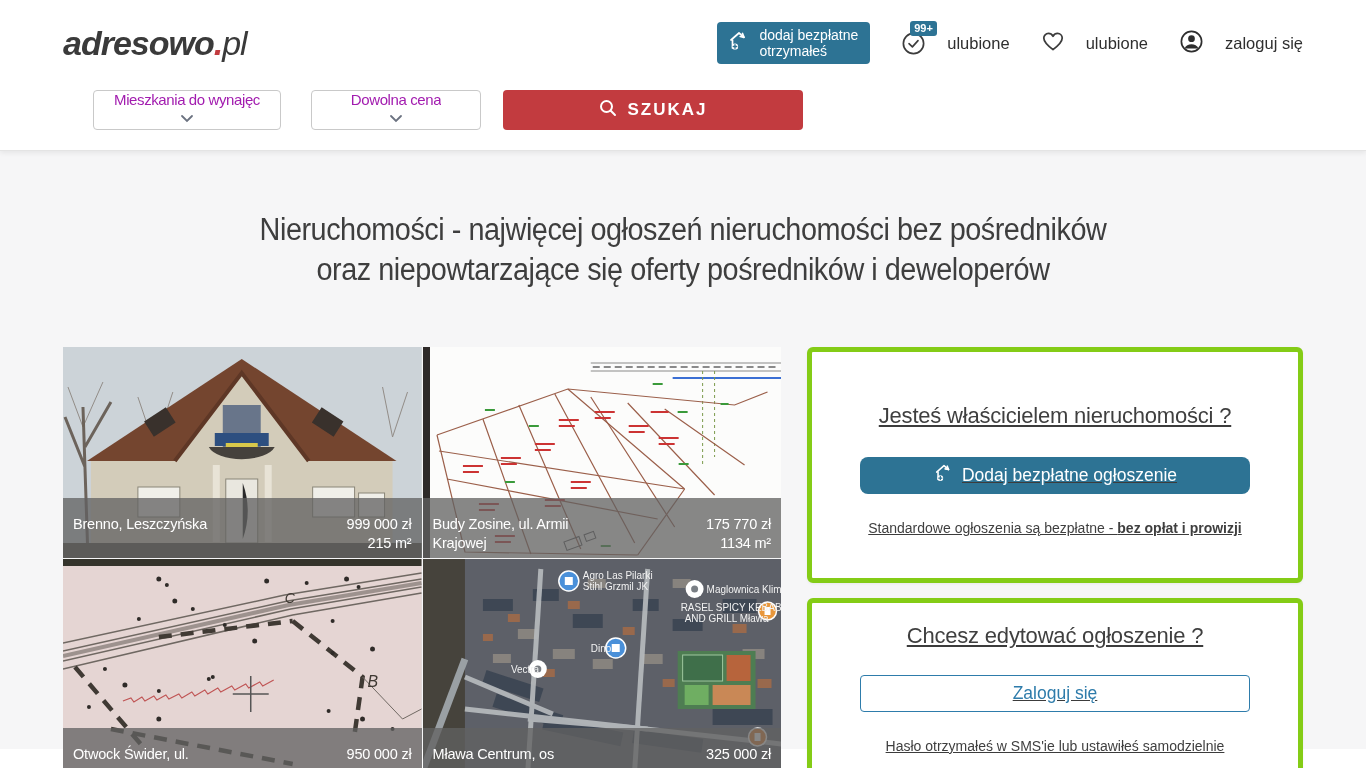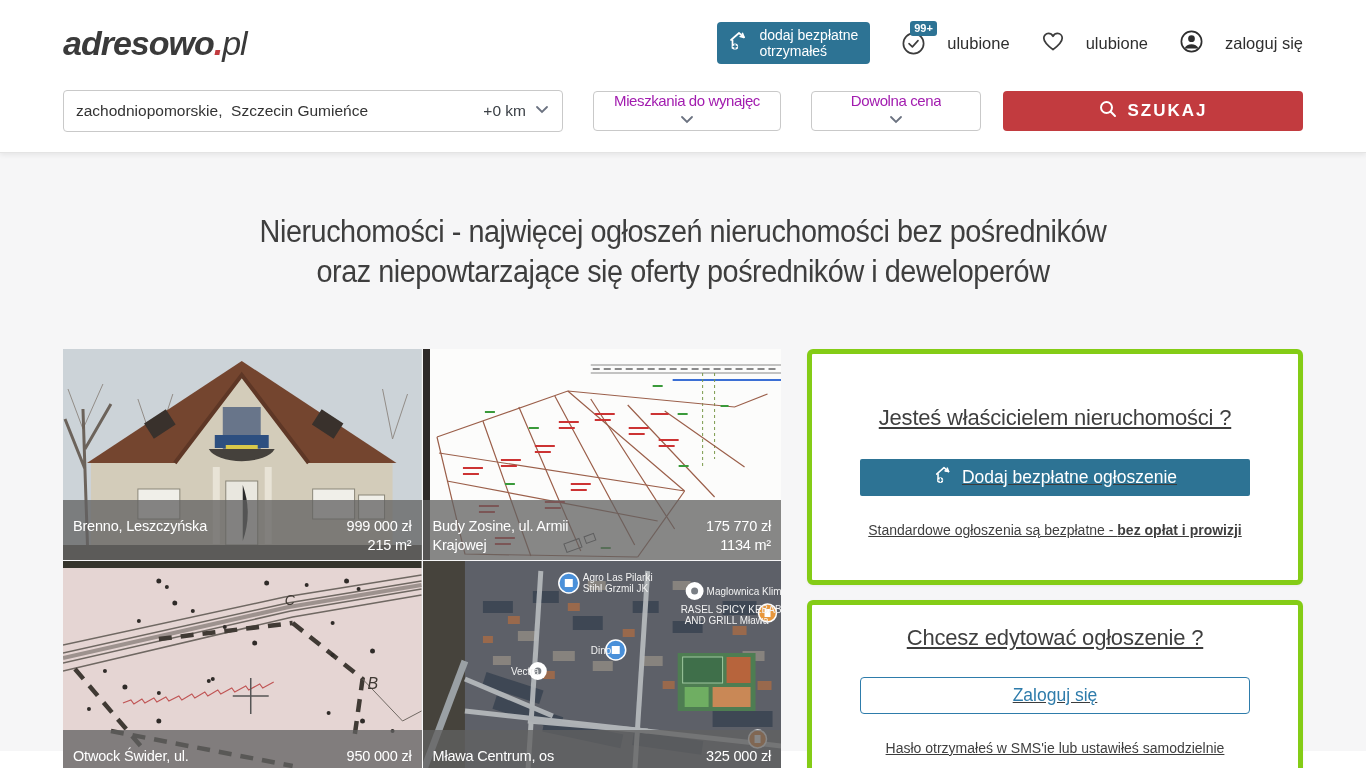--- a/index.html
+++ b/index.html
@@ -62,21 +62,21 @@
   .caption .pr { text-align:right; white-space:nowrap; }
 
   
   .sidebar { width:496px; margin-left:26px; }
   .side-card { background:#fff; border:5px solid #84cc16; border-radius:6px;
     box-shadow:0 1px 3px rgba(0,0,0,0.05); text-align:center;text-decoration:underline; }
   .side-card.owner { padding:51px 48px 42px; margin-bottom:15px; }
   .side-card.edit { padding:20px 48px 40px; }
   .side-title { font-size:22px; font-weight:400; color:#3f3f3f; letter-spacing:-0.2px; }
   .btn-owner { margin-top:28px; width:100%; height:37px; background:#2d7394; color:#fff;
-    border:none; border-radius:2px; font-size:17.5px; display:flex; align-items:center;
+    border:none; border-radius:8px; font-size:17.5px; display:flex; align-items:center;
     justify-content:center; gap:7px; cursor:pointer; font-family:"Liberation Sans", sans-serif; }
   .btn-login { margin-top:26px; width:100%; height:37px; background:#fff; color:#2e7cab;
     border:1px solid #2e7cab; border-radius:4px; font-size:17.5px; display:flex;
     align-items:center; justify-content:center; cursor:pointer; font-family:"Liberation Sans", sans-serif; }
   .side-note { margin-top:26px; font-size:14px; color:#3f3f3f; }
   .side-note b { font-weight:700; }
 </style>
 </head>
 <body>
 
@@ -123,31 +123,20 @@
               <circle cx="12" cy="9.5" r="3" fill="#2e2e2e" stroke="none"></circle>
               <path d="M5.8 18.2 C7 15.6 9.3 14.4 12 14.4 C14.7 14.4 17 15.6 18.2 18.2" fill="#2e2e2e" stroke="none"></path>
             </svg>
           </span>
           <span>zaloguj się</span>
         </div>
       </div>
     </div>
 
     <div class="search-row">
-      <div class="search-box">
-        <input type="text" value="zachodniopomorskie,  Szczecin Gumieńce" style="">
-        <span class="radius">
-          <span>+0 km</span>
-          <span>
-            <svg width="16" height="16" viewBox="0 0 16 16" fill="none" stroke="#6b7280" stroke-width="1.8" stroke-linecap="round">
-                <path d="M3 6 L8 11 L13 6"></path>
-              </svg>
-          </span>
-        </span>
-      </div>
       <div class="select sel-cat">
         <span class="val">Mieszkania do wynajęc</span>
         <span>
           <svg width="16" height="16" viewBox="0 0 16 16" fill="none" stroke="#6b7280" stroke-width="1.8" stroke-linecap="round">
               <path d="M3 6 L8 11 L13 6"></path>
             </svg>
         </span>
       </div>
       <div class="select sel-price">
         <span class="val">Dowolna cena</span>

